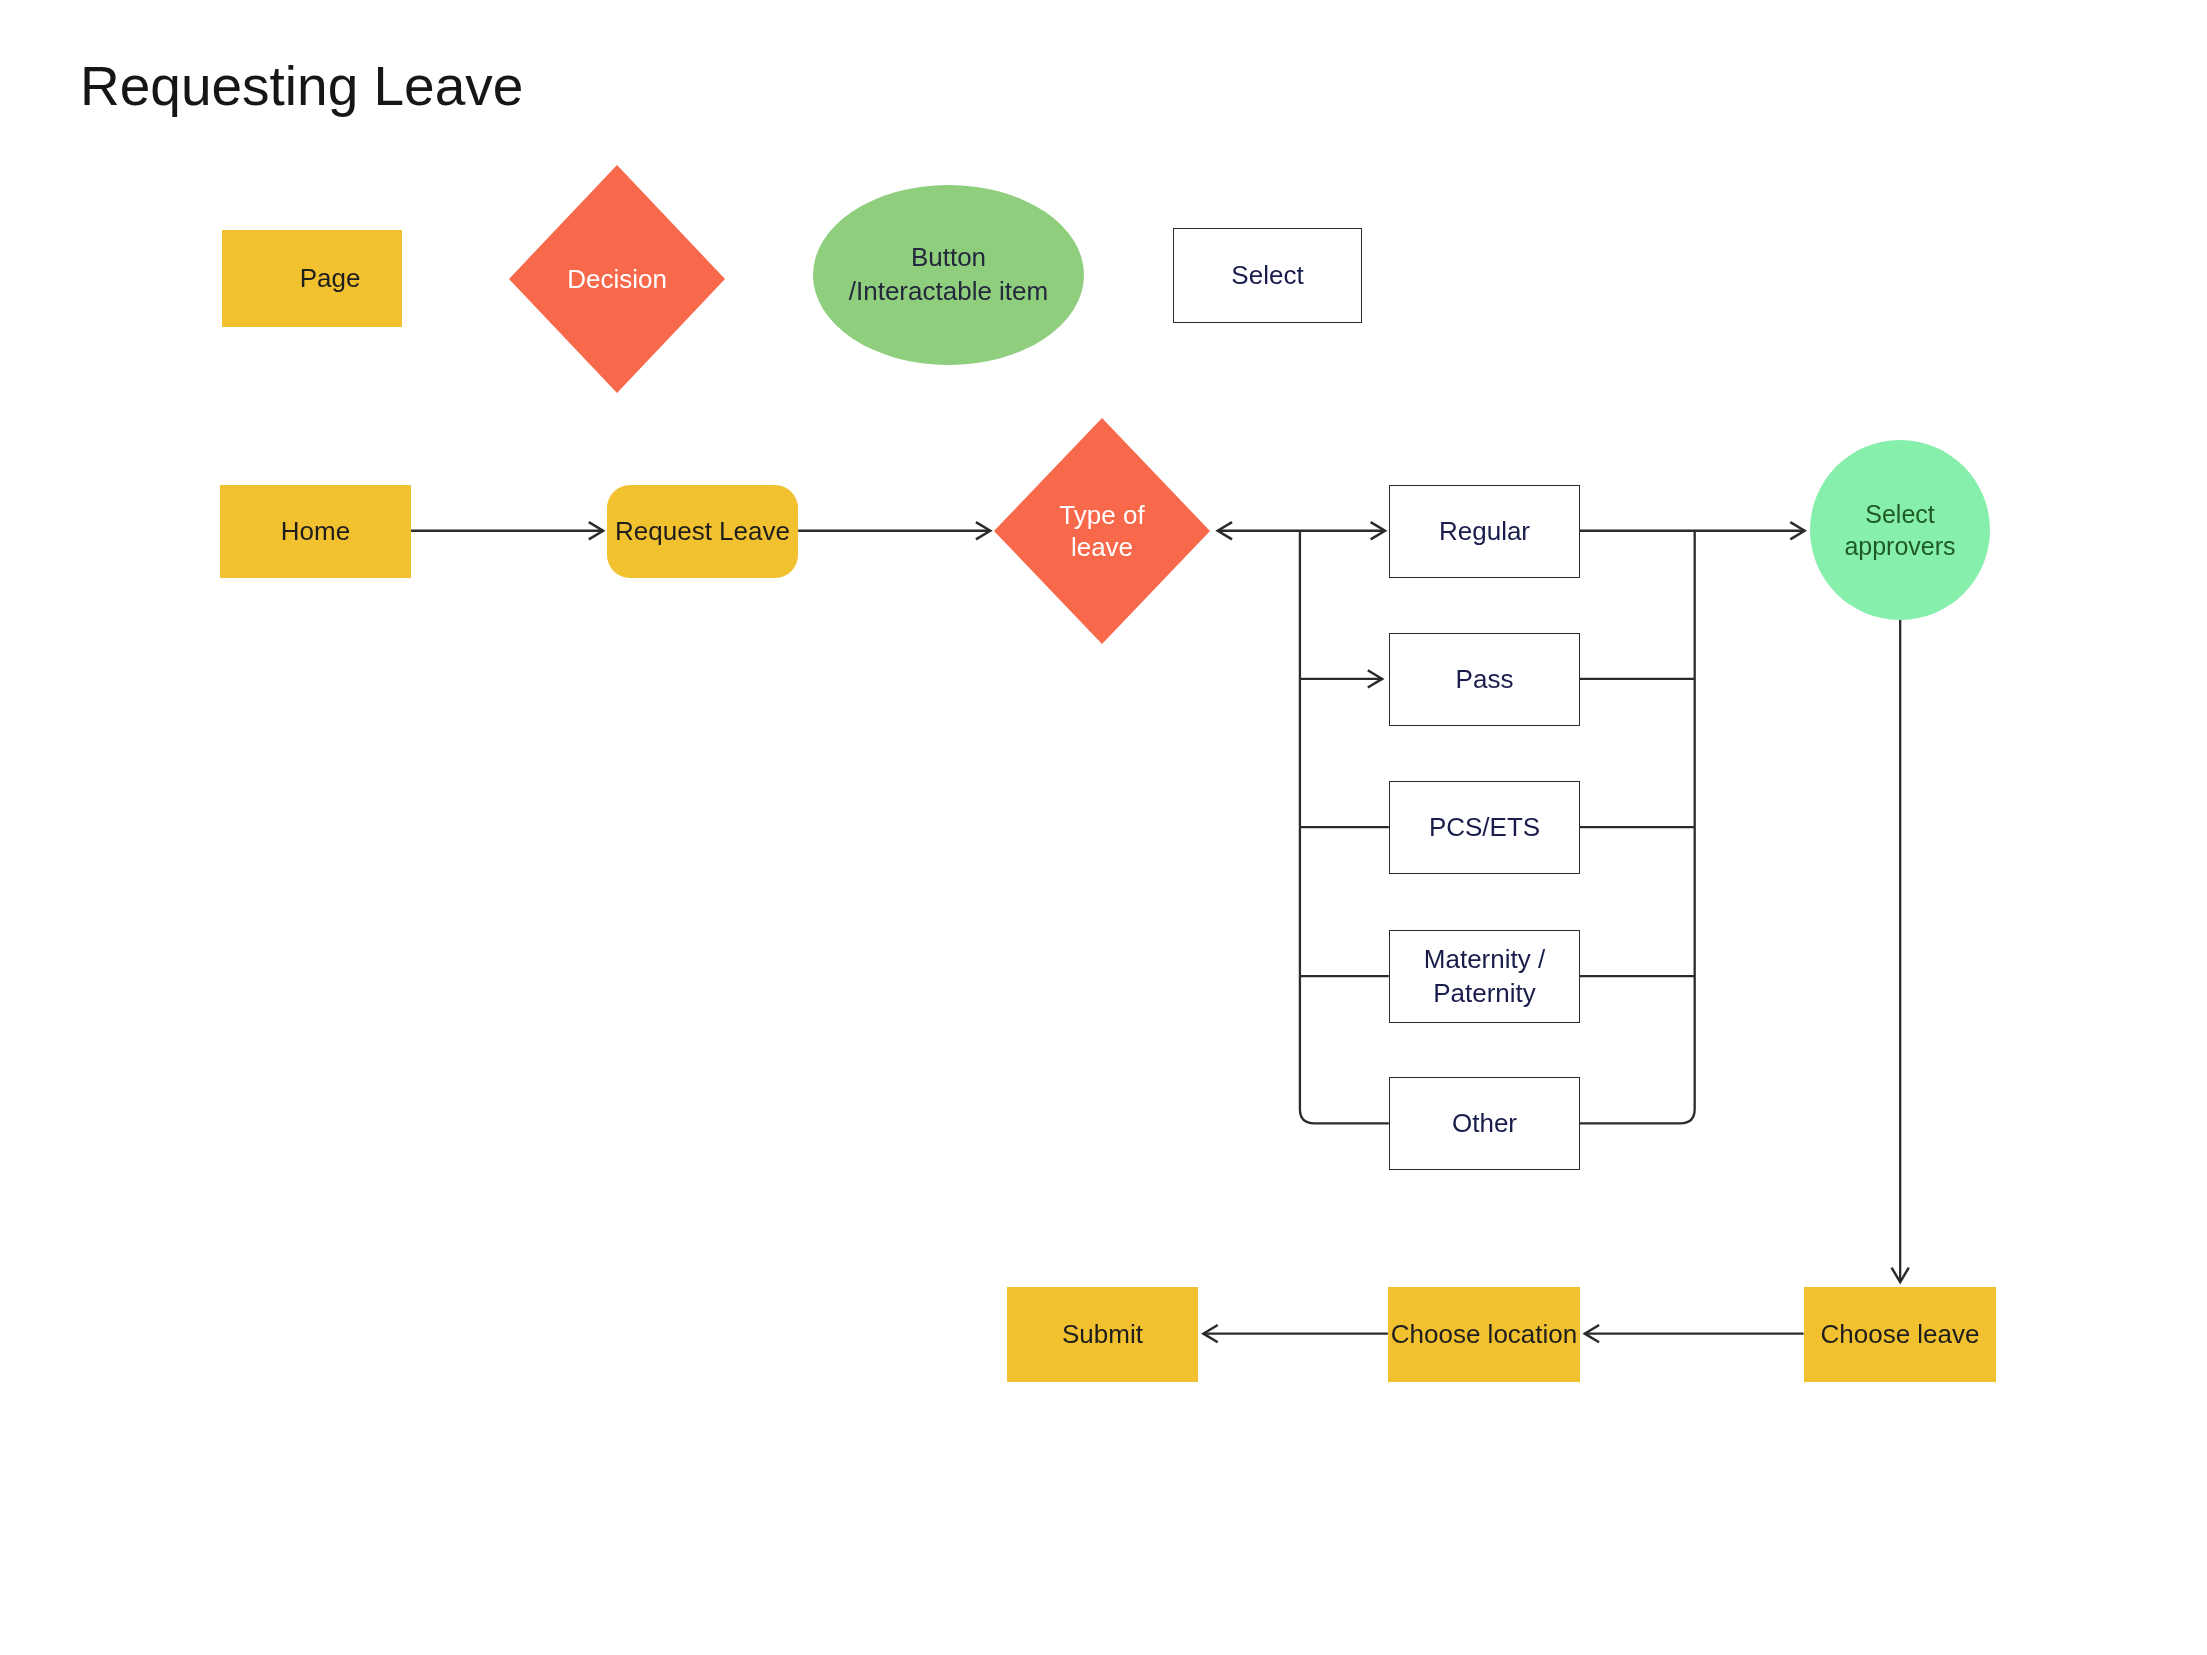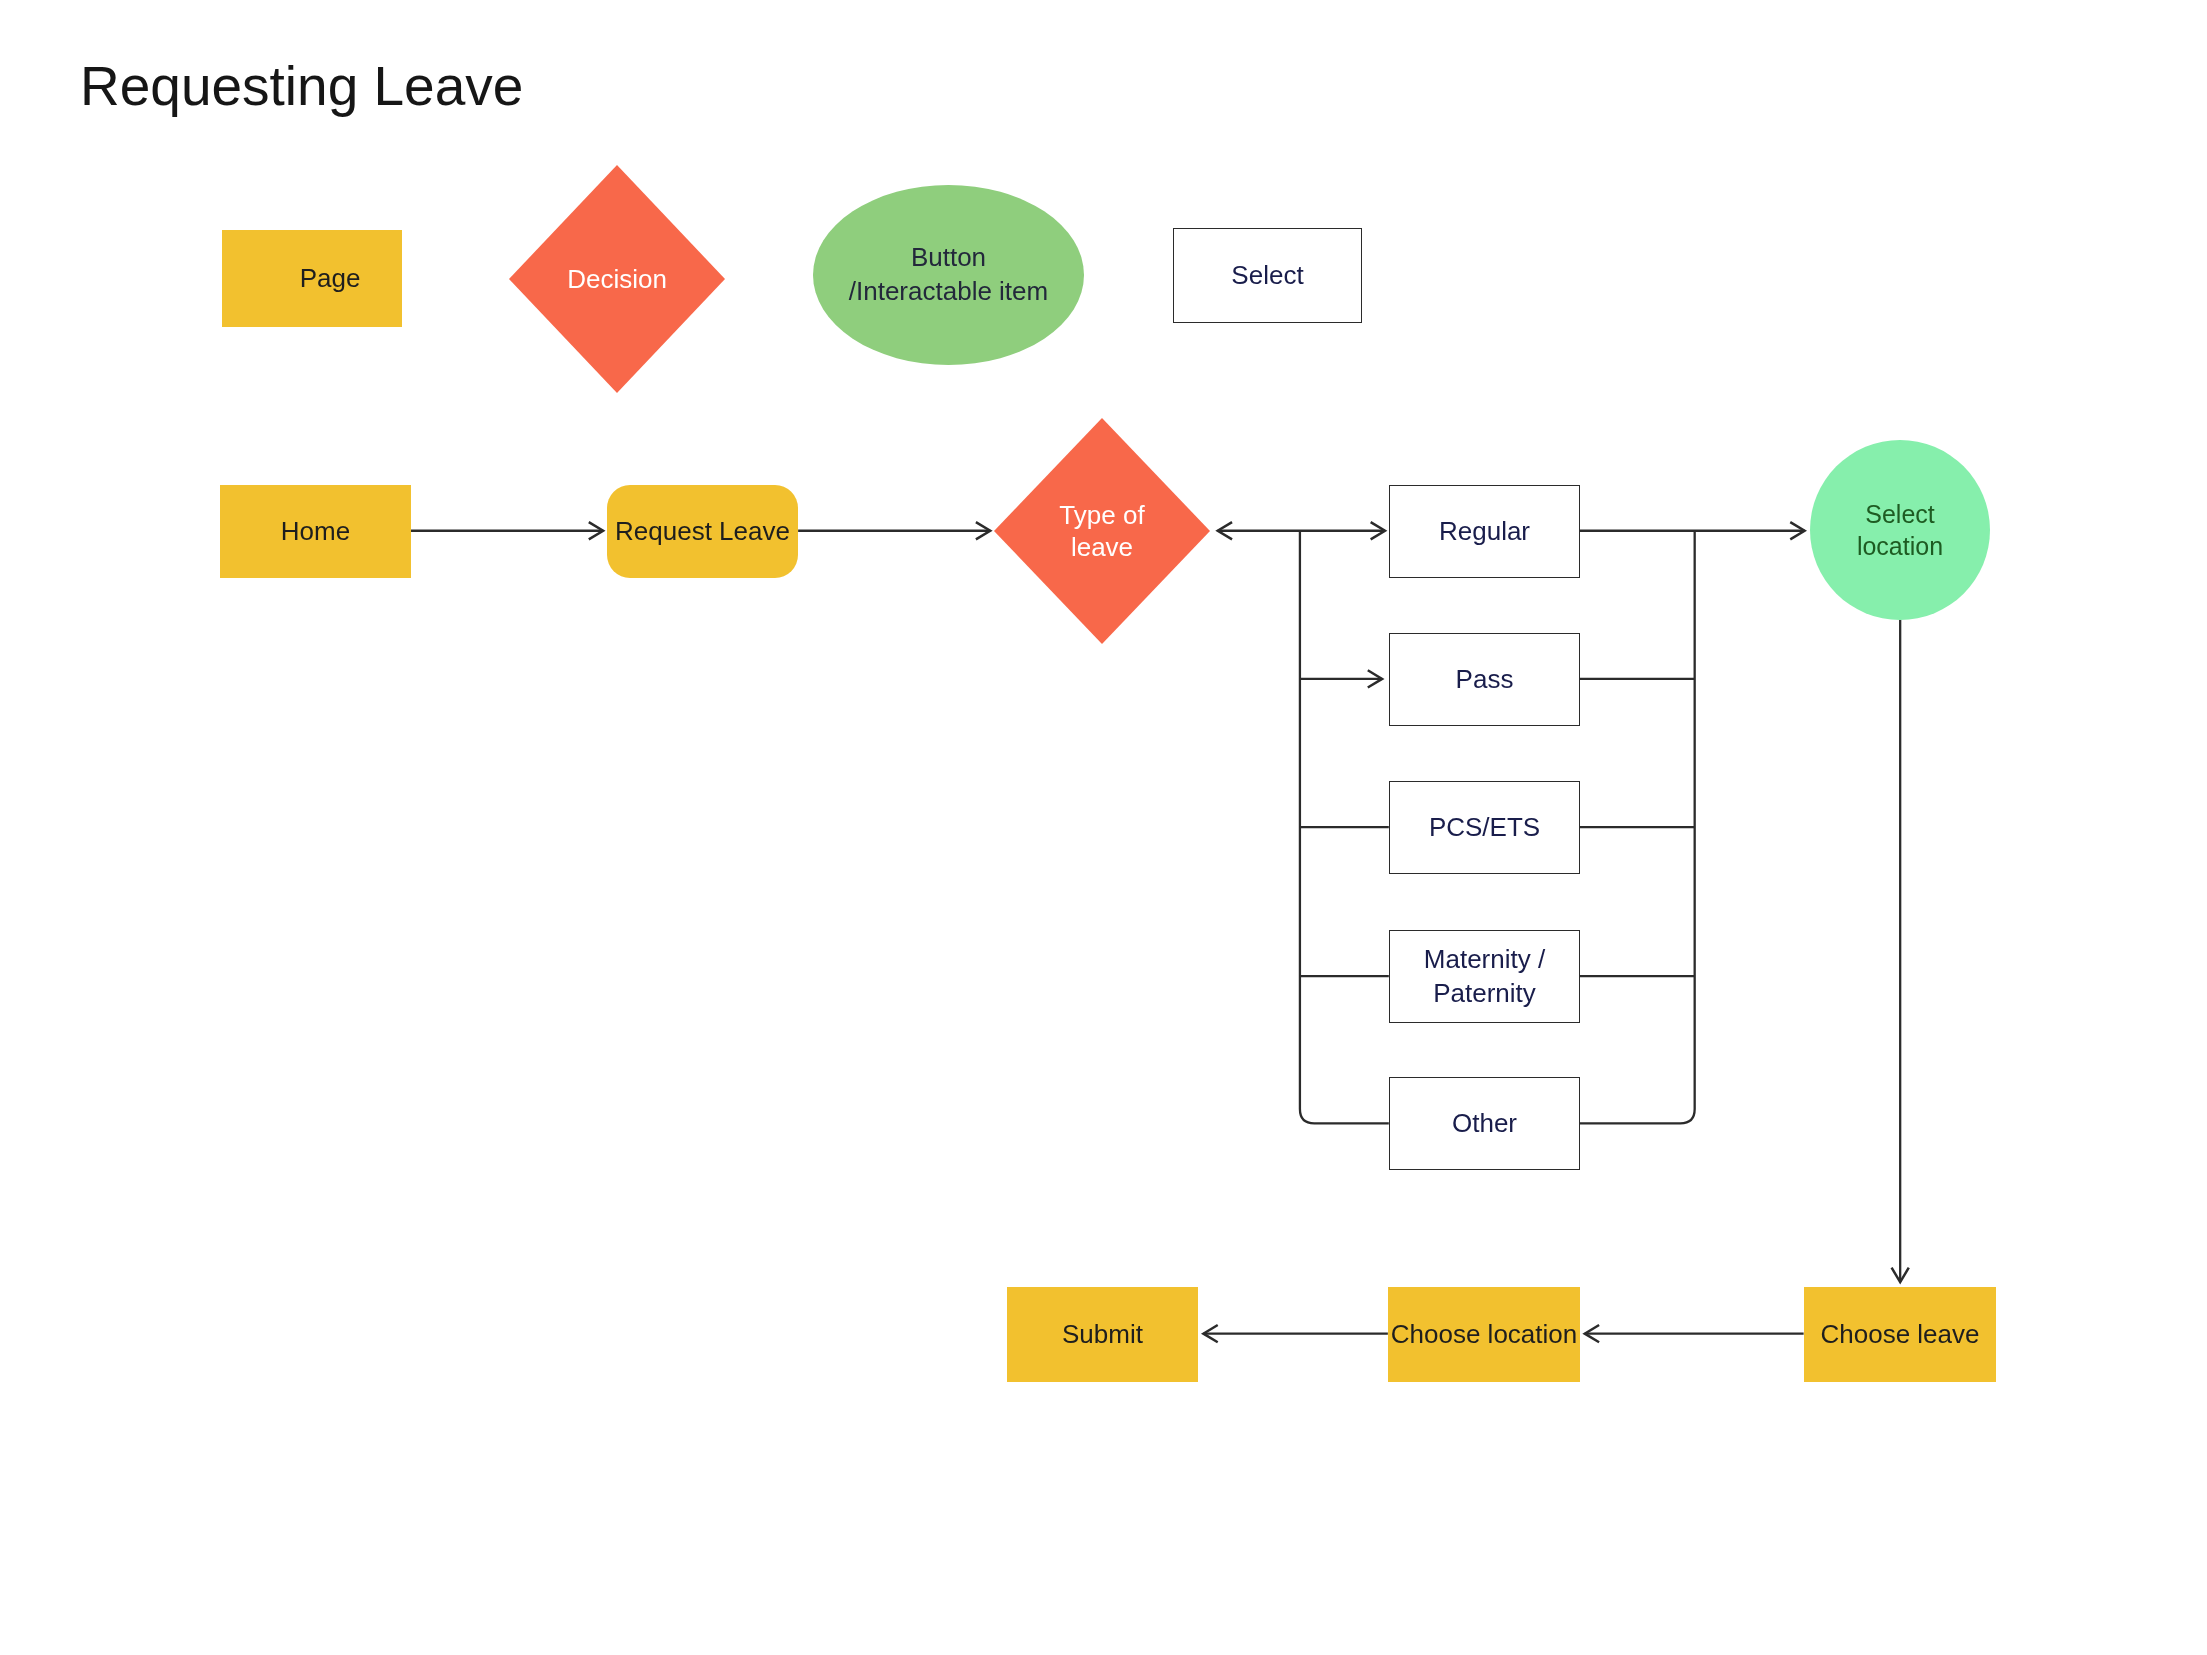--- a/index.html
+++ b/index.html
@@ -134,21 +134,21 @@
   <div class="node white-box" style="left:1389px; top:930px; width:191px; height:93px; padding:0 7.6px;">
     <span class="wrap">Maternity / Paternity</span>
   </div>
 
   <div class="node white-box" style="left:1389px; top:1077px; width:191px; height:93px;">
     <span>Other</span>
   </div>
 
   <div class="node circle" style="left:1810px; top:440px; width:180px; height:180px;">
     <span>Select</span>
-    <span>location</span>
+    <span>approvers</span>
   </div>
 
   <div class="node yellow" style="left:1804px; top:1287px; width:192px; height:95px;">
     <span>Choose leave</span>
   </div>
 
   <div class="node yellow" style="left:1388px; top:1287px; width:192px; height:95px;">
     <span>Choose location</span>
   </div>
 

